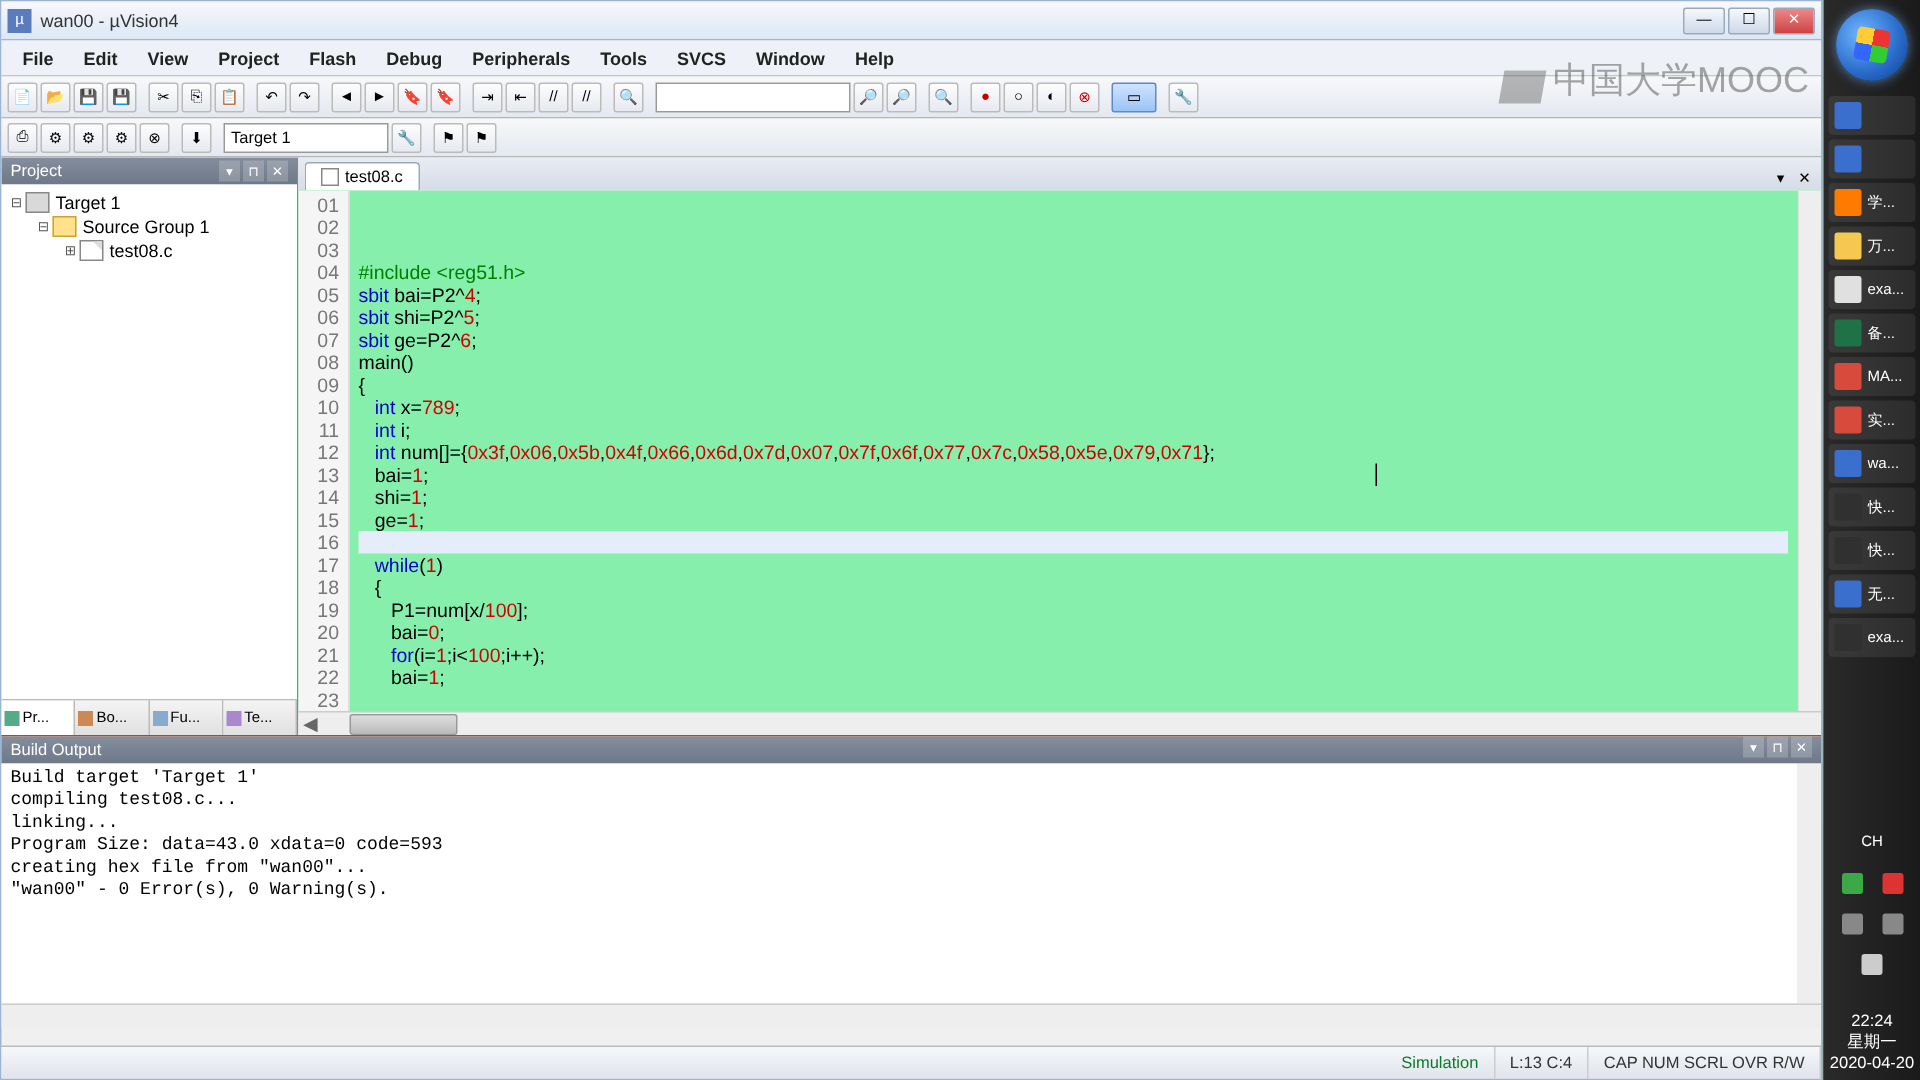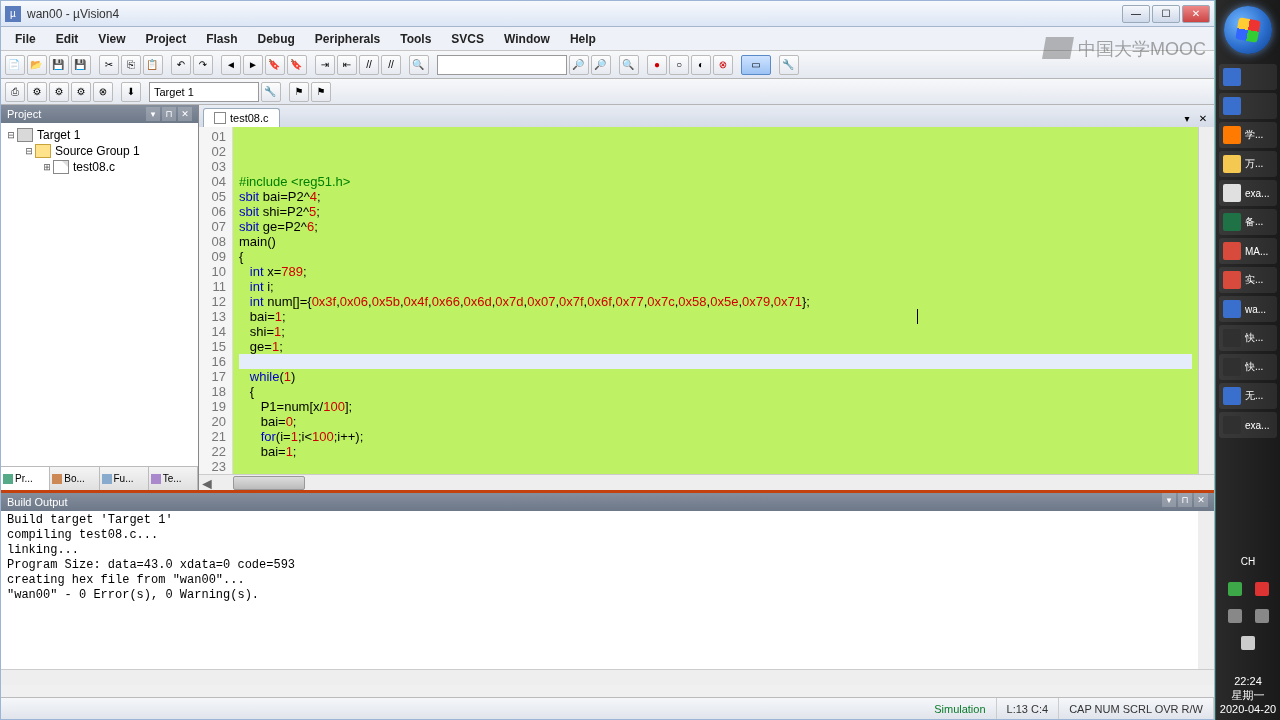--- a/index.html
+++ b/index.html
@@ -50,45 +50,45 @@
 .proj-tab.active { background: #fff; }
 .tab-icon { width: 10px; height: 10px; display: inline-block; }
 
 .editor-area { flex: 1; display: flex; flex-direction: column; background: #fff; }
 .editor-tabs { height: 22px; background: linear-gradient(#e8ecf3, #d5dce8); display: flex; align-items: flex-end; padding-left: 4px; }
 .editor-tab { padding: 3px 10px; font-size: 11px; background: #fff; border: 1px solid #9ab; border-bottom: none; border-radius: 3px 3px 0 0; display: flex; align-items: center; gap: 4px; cursor: pointer; }
 .editor-tab-icon { width: 12px; height: 12px; background: #fff; border: 1px solid #888; }
 .editor-header-btns { margin-left: auto; display: flex; gap: 2px; padding-right: 4px; }
 .ed-hbtn { width: 14px; height: 14px; font-size: 10px; text-align: center; cursor: pointer; }
 
-.code-area { flex: 1; display: flex; font-family: "Courier New", monospace; font-size: 13px; overflow: hidden; position: relative; background: #bef264; }
+.code-area { flex: 1; display: flex; font-family: "Courier New", monospace; font-size: 13px; overflow: hidden; position: relative; background: #86efac; }
 .gutter { width: 34px; background: #f5f5f5; text-align: right; padding: 2px 6px 2px 2px; color: #777; border-right: 1px solid #ddd; line-height: 15px; user-select: none; }
 .code-lines { flex: 1; padding: 2px 6px; line-height: 15px; white-space: pre; position: relative; }
 .code-line { height: 15px; }
 .code-line.current { background: #e6edfa; }
 .kw { color: #0000c8; }
 .num { color: #d00000; }
 .pp { color: #008000; }
 .code-vscroll { width: 16px; background: #eee; border-left: 1px solid #ccc; }
 .code-hscroll { height: 16px; background: #eee; border-top: 1px solid #ccc; display: flex; }
 .hscroll-thumb { width: 72px; height: 14px; background: linear-gradient(#ddd,#bbb); border: 1px solid #999; border-radius: 2px; margin: 1px 0 0 18px; }
 .cursor-caret { position: absolute; width: 1px; height: 15px; background: #000; }
 
-.build-output { height: 195px; display: flex; flex-direction: column; border-top: 3px solid #c2410c; }
+.build-output { height: 195px; display: flex; flex-direction: column; border-top: 1px solid #c2410c; }
 .build-header { height: 18px; background: linear-gradient(#848e9d, #6d7888); color: #fff; font-size: 11px; padding: 0 6px; line-height: 18px; display: flex; justify-content: space-between; }
 .build-body { flex: 1; background: #fff; font-family: "Courier New", monospace; font-size: 12px; padding: 2px 6px; line-height: 15px; white-space: pre; overflow: auto; }
 .build-vscroll { width: 16px; background: #eee; }
 .build-wrap { flex: 1; display: flex; }
 .hscroll-bottom { height: 16px; background: #eee; border-top: 1px solid #ccc; }
 
 .statusbar { height: 22px; background: linear-gradient(#f5f7fa, #e0e4eb); border-top: 1px solid #bbb; display: flex; align-items: center; font-size: 11px; color: #333; margin-top: 12px; }
 .status-seg { padding: 0 10px; border-right: 1px solid #ccc; height: 100%; line-height: 22px; }
 .status-spacer { flex: 1; }
 
-.watermark { position: absolute; right: 8px; top: 36px; font-size: 18px; color: rgba(80,80,80,0.5); display: flex; align-items: flex-start; gap: 6px; pointer-events: none; font-family: "Microsoft YaHei", sans-serif; }
+.watermark { position: absolute; right: 8px; top: 36px; font-size: 24px; color: rgba(80,80,80,0.5); display: flex; align-items: flex-end; gap: 6px; pointer-events: none; font-family: "Microsoft YaHei", sans-serif; }
 .watermark-logo { width: 28px; height: 22px; background: rgba(80,80,80,0.4); transform: skewX(-10deg); }
 
 
 .win-sidebar { position: absolute; right: 0; top: 0; width: 64px; height: 720px; background: linear-gradient(90deg,#2a2a2a,#1a1a1a); }
 .start-orb { width: 48px; height: 48px; border-radius: 50%; background: radial-gradient(circle at 35% 35%, #6fb6ff 0%, #2c6fce 55%, #0b3d8c 100%); margin: 6px auto; box-shadow: 0 0 8px rgba(120,180,255,.6); position: relative; }
 .start-orb::before { content:""; position:absolute; width:22px; height:22px; left:13px; top:13px; background: conic-gradient(#e33 0 25%, #3c3 0 50%, #36f 0 75%, #fc3 0); border-radius:3px; transform: rotate(10deg); }
 .side-icons { display: flex; flex-direction: column; gap: 3px; padding: 4px 3px; }
 .side-btn { height: 26px; background: rgba(255,255,255,0.08); border-radius: 3px; display: flex; align-items: center; padding: 0 4px; gap: 4px; cursor: pointer; }
 .side-btn-icon { width: 18px; height: 18px; border-radius: 2px; flex-shrink: 0; }
 .side-btn-text { font-size: 10px; color: #fff; overflow: hidden; white-space: nowrap; }

